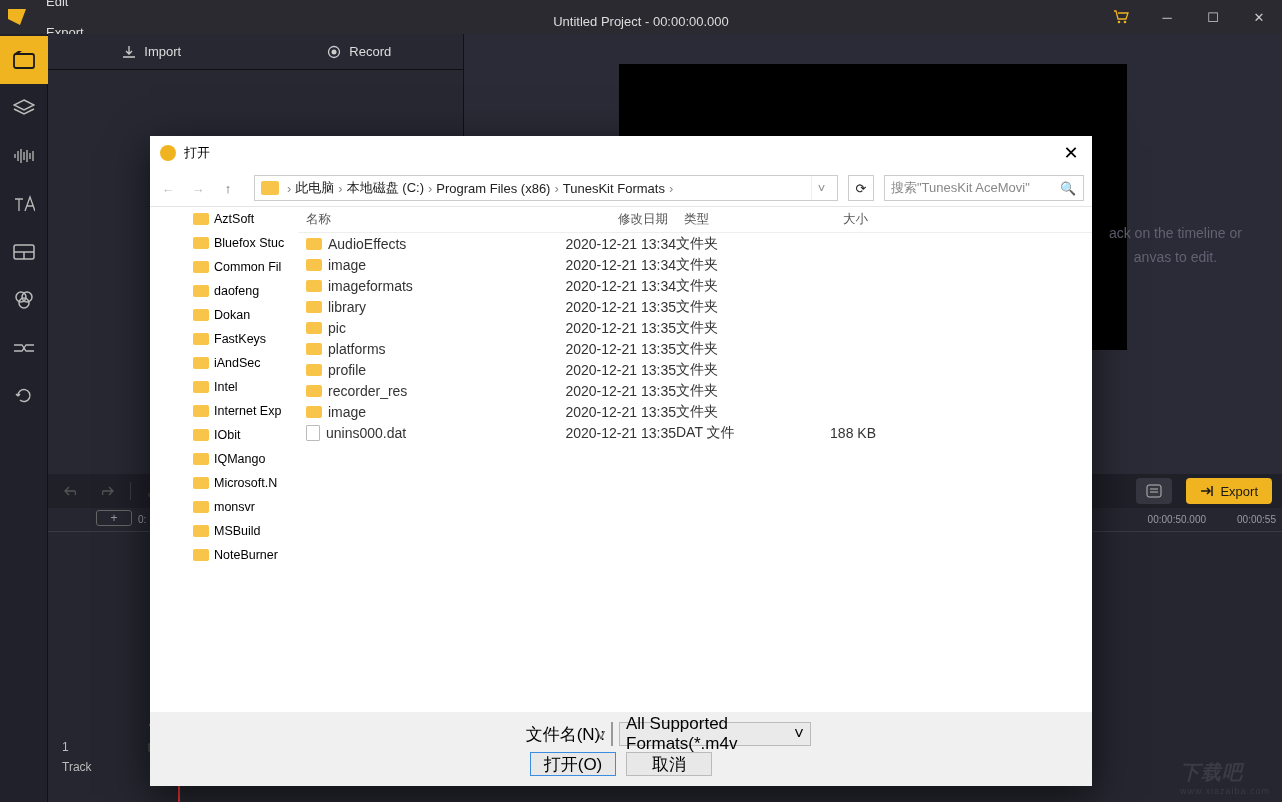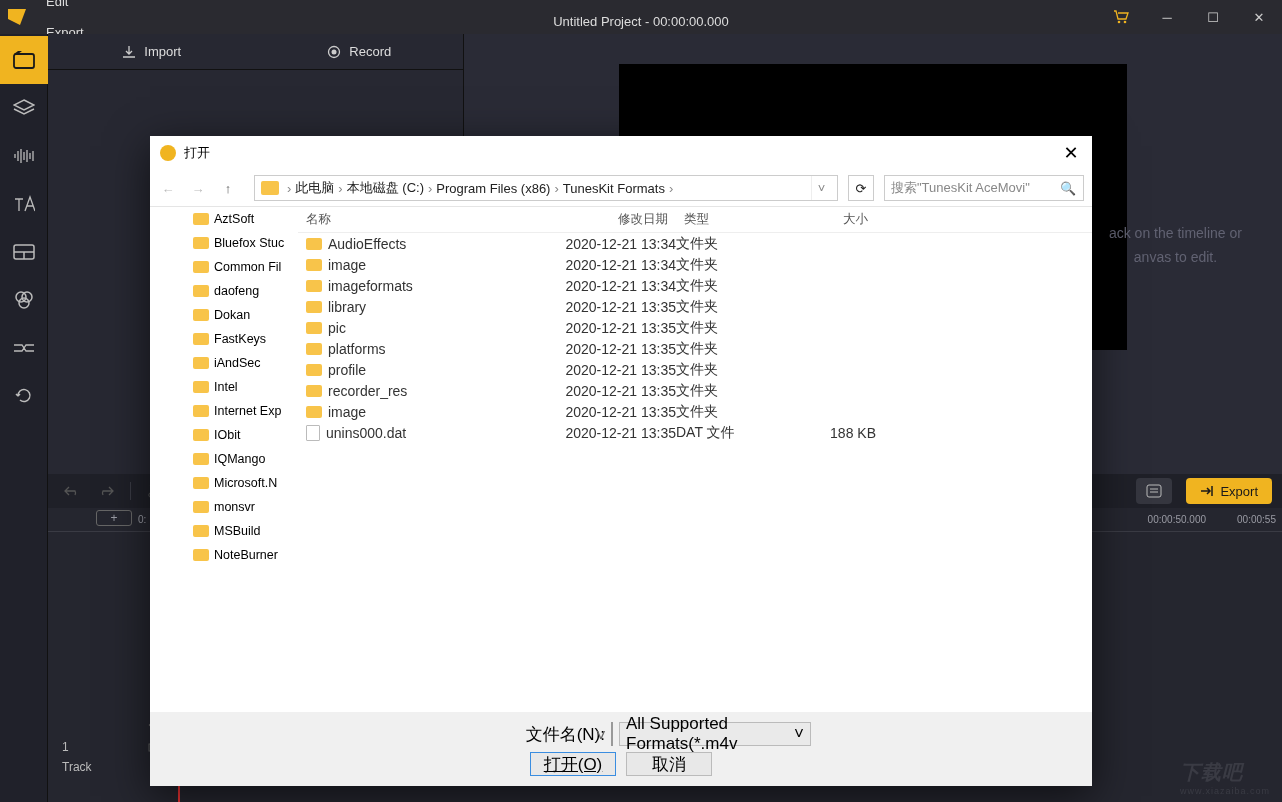--- a/index.html
+++ b/index.html
@@ -76,21 +76,21 @@
 .fl-row { height: 21px; display: flex; align-items: center; font-size: 14px; color: #333; cursor:pointer; }
 .fl-row .name { width: 258px; display: flex; align-items: center; gap: 6px; padding-left: 8px; }
 .file-icon { width: 14px; height: 16px; border: 1px solid #bbb; border-radius: 1px; background: #fff; }
 .dlg-footer { padding: 10px 14px; display: flex; flex-direction: column; gap: 6px; font-size: 17px; background:#f0f0f0;align-items:center; }
 .footer-row1 { display: flex; align-items: center; gap: 6px; }
 .footer-row1 .label { width: 174px; text-align: right; }
 .fn-input { flex: 1; height: 24px; border: 1px solid #999; background:#fff; }
 .fmt-select { width: 192px; height: 24px; border: 1px solid #bbb; display: flex; align-items: center; padding: 0 6px; justify-content: space-between; background:#eaeaea; }
 .footer-row2 { display: flex; justify-content: flex-end; gap: 10px; }
 .dlg-btn { width: 86px; height: 24px; border: 1px solid #bbb; display: flex; align-items: center; justify-content: center; cursor: pointer; background:#e8e8e8; }
-.dlg-btn.primary { border: 1px solid #3a8de0; text-decoration: underline; }
+.dlg-btn.primary { border: 1px solid #3a8de0; }
 
 .watermark { position: absolute; right: 12px; bottom: 6px; color: #3a3b44; font-size: 20px; font-style: italic; font-weight: bold; letter-spacing: 1px; }
 .watermark small { display:block; font-size:9px; font-weight:normal; font-style:normal; text-align:right; }
 
 svg { display:block; }
 </style>
 </head>
 <body>
 
 <div class="titlebar">

